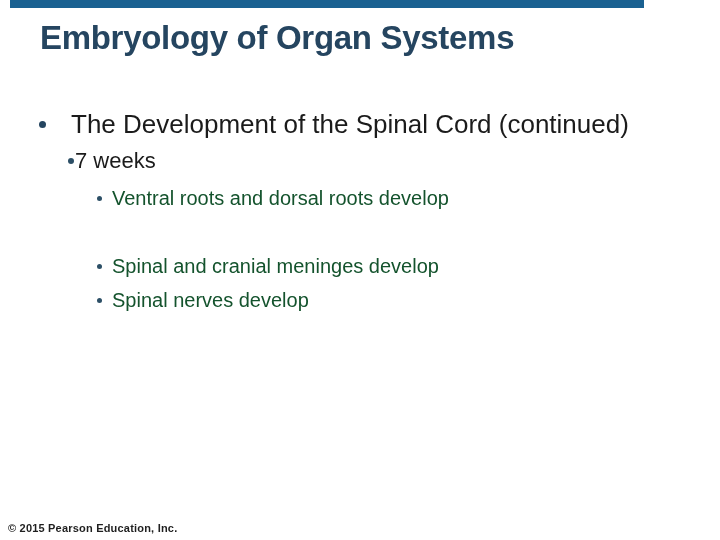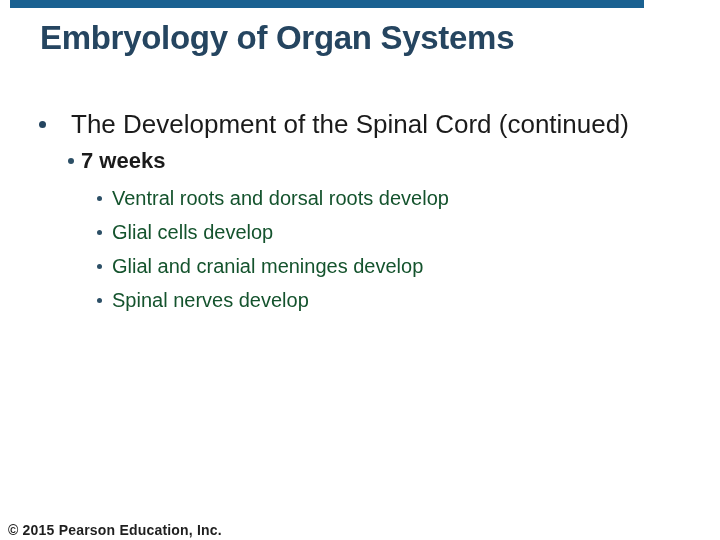--- a/index.html
+++ b/index.html
@@ -52,44 +52,44 @@
     height: 30px;
     gap: 25px;
     font-size: 26px;
     color: #1b1b1b;
   }
   .row-l1 .dot { width: 7px; height: 7px; background: #254560; }
   .row-l2 {
     left: 68px;
     top: 147px;
     height: 28px;
-    gap: 7px;
+    gap: 1px;
     font-size: 22px;
-    font-weight: bold;
+    font-weight: normal;
     color: #1b1b1b;
     justify-content: space-between;
   }
   .row-l2 .dot { width: 6px; height: 6px; }
   .row-l3 {
     left: 97px;
     height: 26px;
     gap: 10px;
     font-size: 20px;
     color: #14532d;
   }
   .row-l3 .dot { width: 5px; height: 5px; }
   .row-l3-0 { top: 185px; }
   .row-l3-1 { top: 219px; }
   .row-l3-2 { top: 253px; }
   .row-l3-3 { top: 287px; }
   .footer {
     position: absolute;
     left: 8px;
     top: 522px;
-    font-size: 14px;
+    font-size: 11px;
     font-weight: 600;
     letter-spacing: 0.2px;
     color: #1f1f1f;
     white-space: nowrap;
     text-align: right;
   }
 </style>
 </head>
 <body>
 
@@ -107,28 +107,24 @@
   <div class="bullet-row row-l2">
     <span class="dot"></span>
     <span>7 weeks</span>
   </div>
 
   <div class="bullet-row row-l3 row-l3-0">
     <span class="dot"></span>
     <span>Ventral roots and dorsal roots develop</span>
   </div>
 
-  <div class="bullet-row row-l3 row-l3-1">
-    <span class="dot"></span>
-    <span>Glial cells develop</span>
-  </div>
 
   <div class="bullet-row row-l3 row-l3-2">
     <span class="dot"></span>
-    <span>Glial and cranial meninges develop</span>
+    <span>Spinal and cranial meninges develop</span>
   </div>
 
   <div class="bullet-row row-l3 row-l3-3">
     <span class="dot"></span>
     <span>Spinal nerves develop</span>
   </div>
 
   <div class="footer">© 2015 Pearson Education, Inc.</div>
 
 </div>

